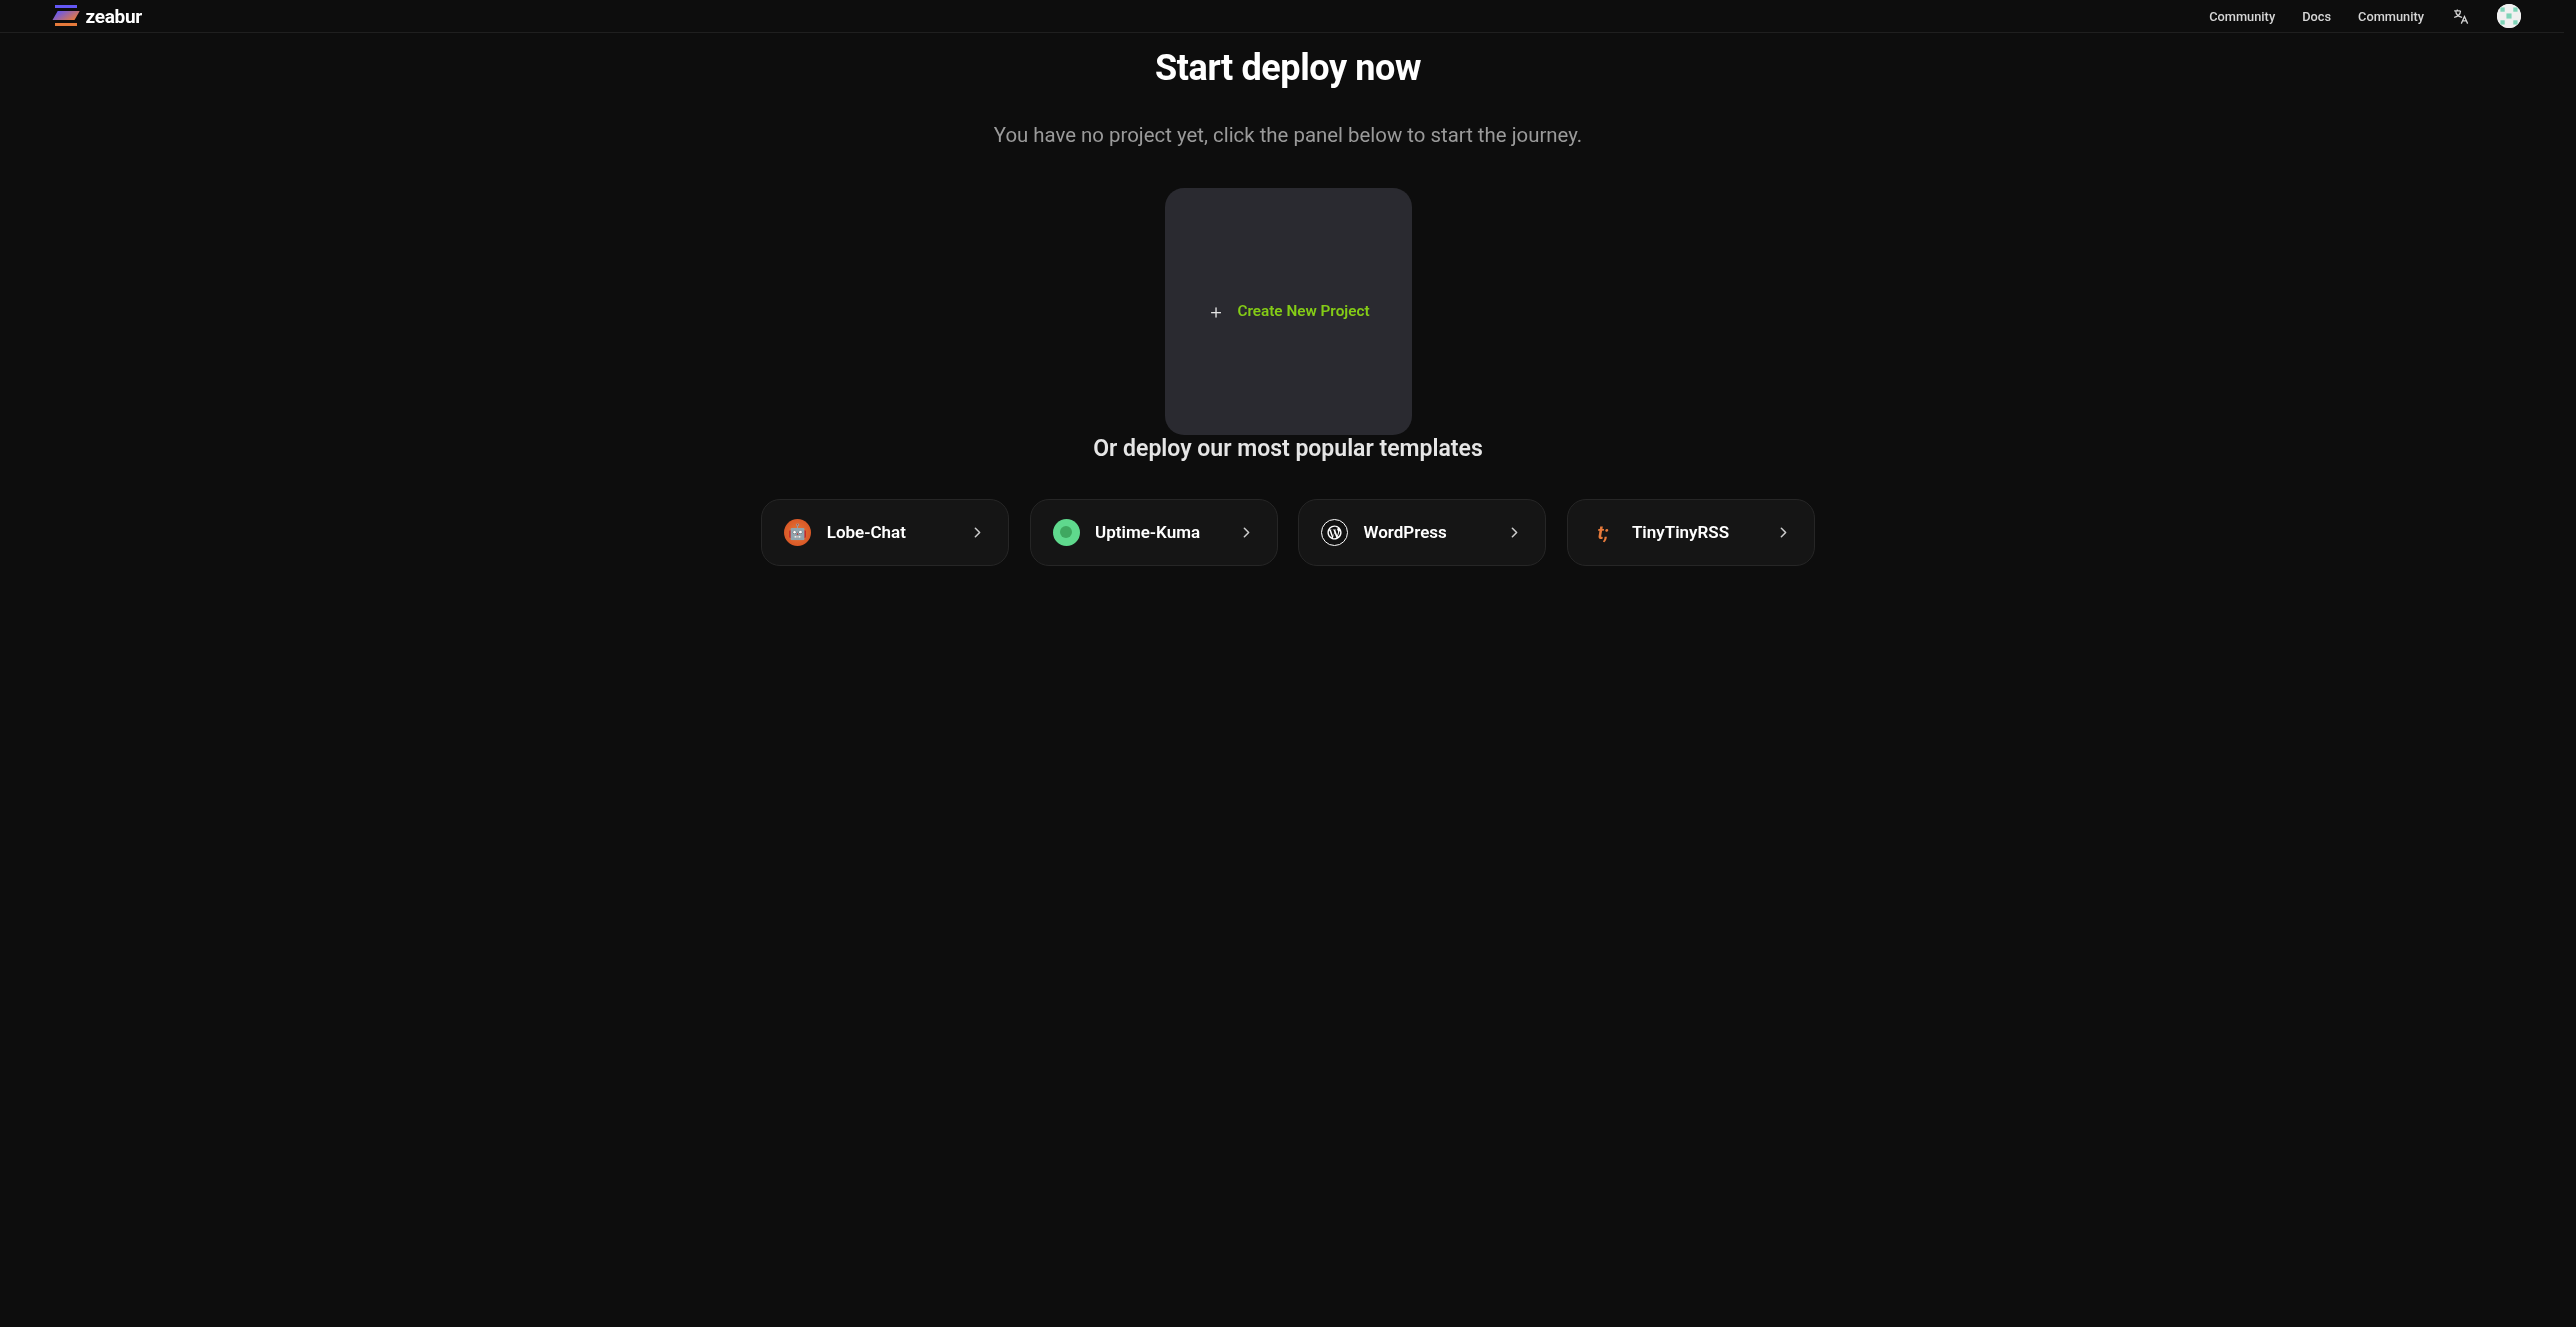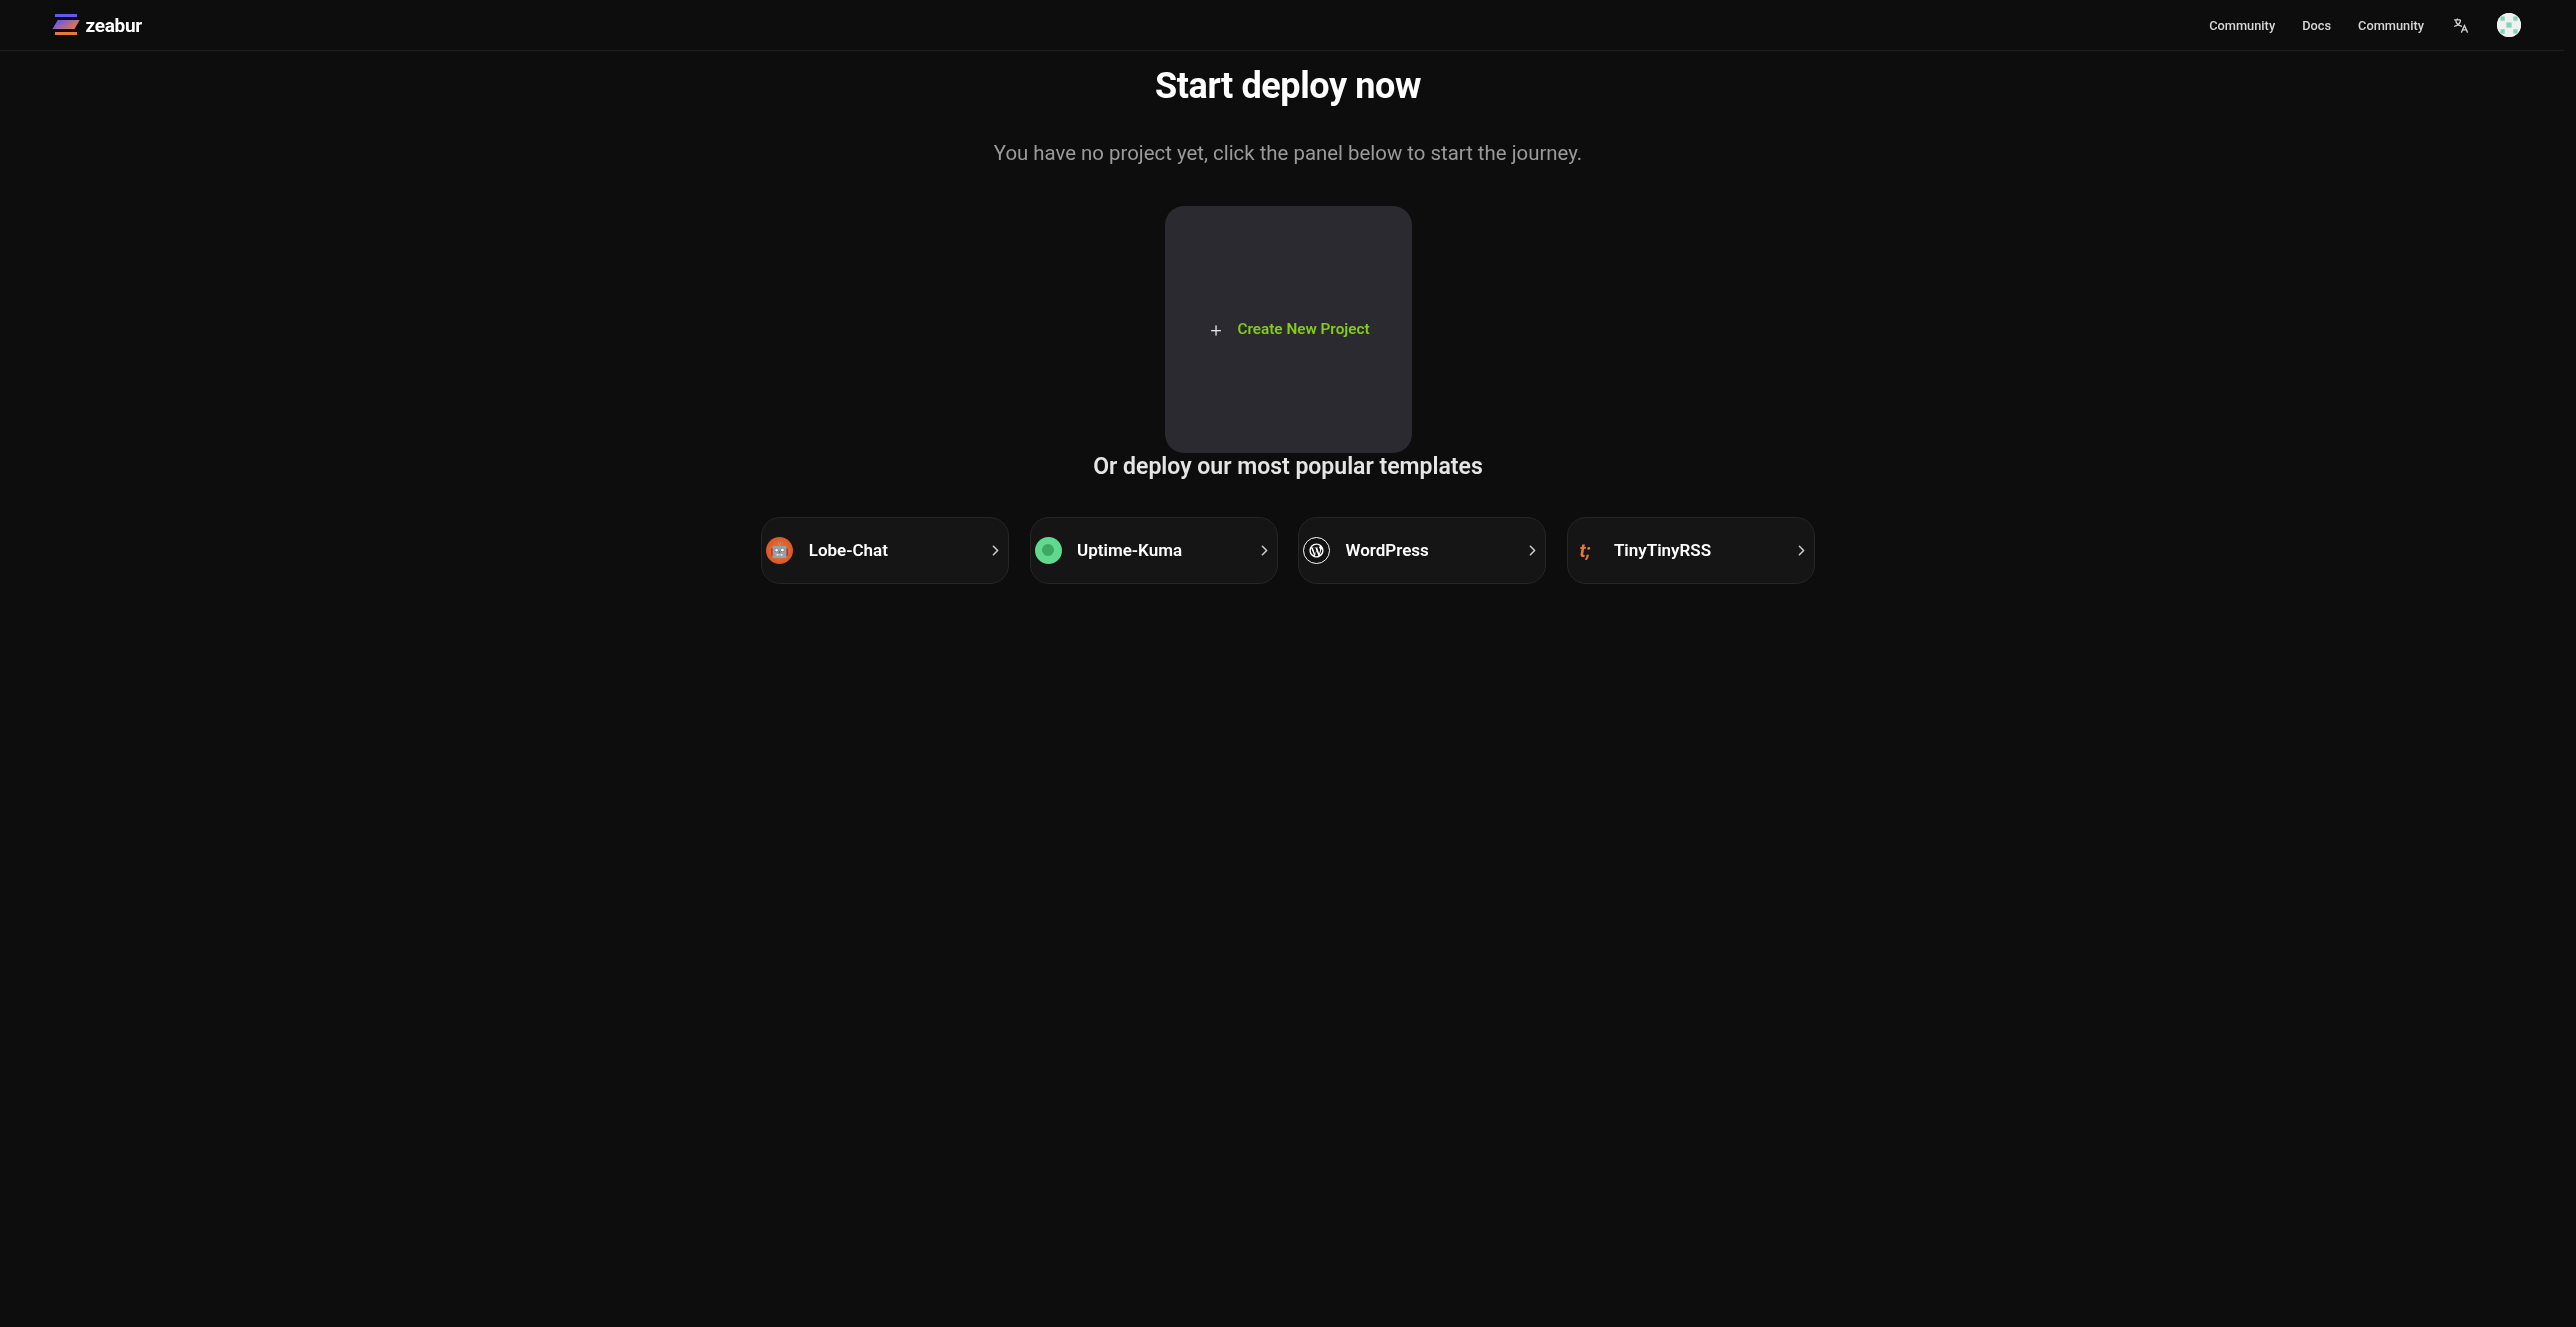--- a/index.html
+++ b/index.html
@@ -15,21 +15,21 @@
       min-height: 100vh;
       overflow-x: hidden;
     }
 
     .header {
       display: flex;
       justify-content: space-between;
       align-items: center;
       padding: 12px 55px;
       border-bottom: 0.9px solid #1f1f1f;
-      height: 51px;
+      height: 33px;
     }
 
     .logo-container {
       display: flex;
       align-items: center;
       gap: 8.5px;
     }
 
     .logo-mark {
       width: 22px;
@@ -163,21 +163,21 @@
       gap: 20.4px;
       margin-top: 37px;
       padding-bottom: 8.5px;
     }
 
     .template-card {
       width: 248px;
       background: #151515;
       border: 0.9px solid #262626;
       border-radius: 19px;
-      padding: 19px 4px;
+      padding: 19px 22px;
       display: flex;
       align-items: center;
       gap: 15.3px;
       cursor: pointer;
     }
 
     .template-icon {
       width: 27px;
       height: 27px;
       border-radius: 50%;

